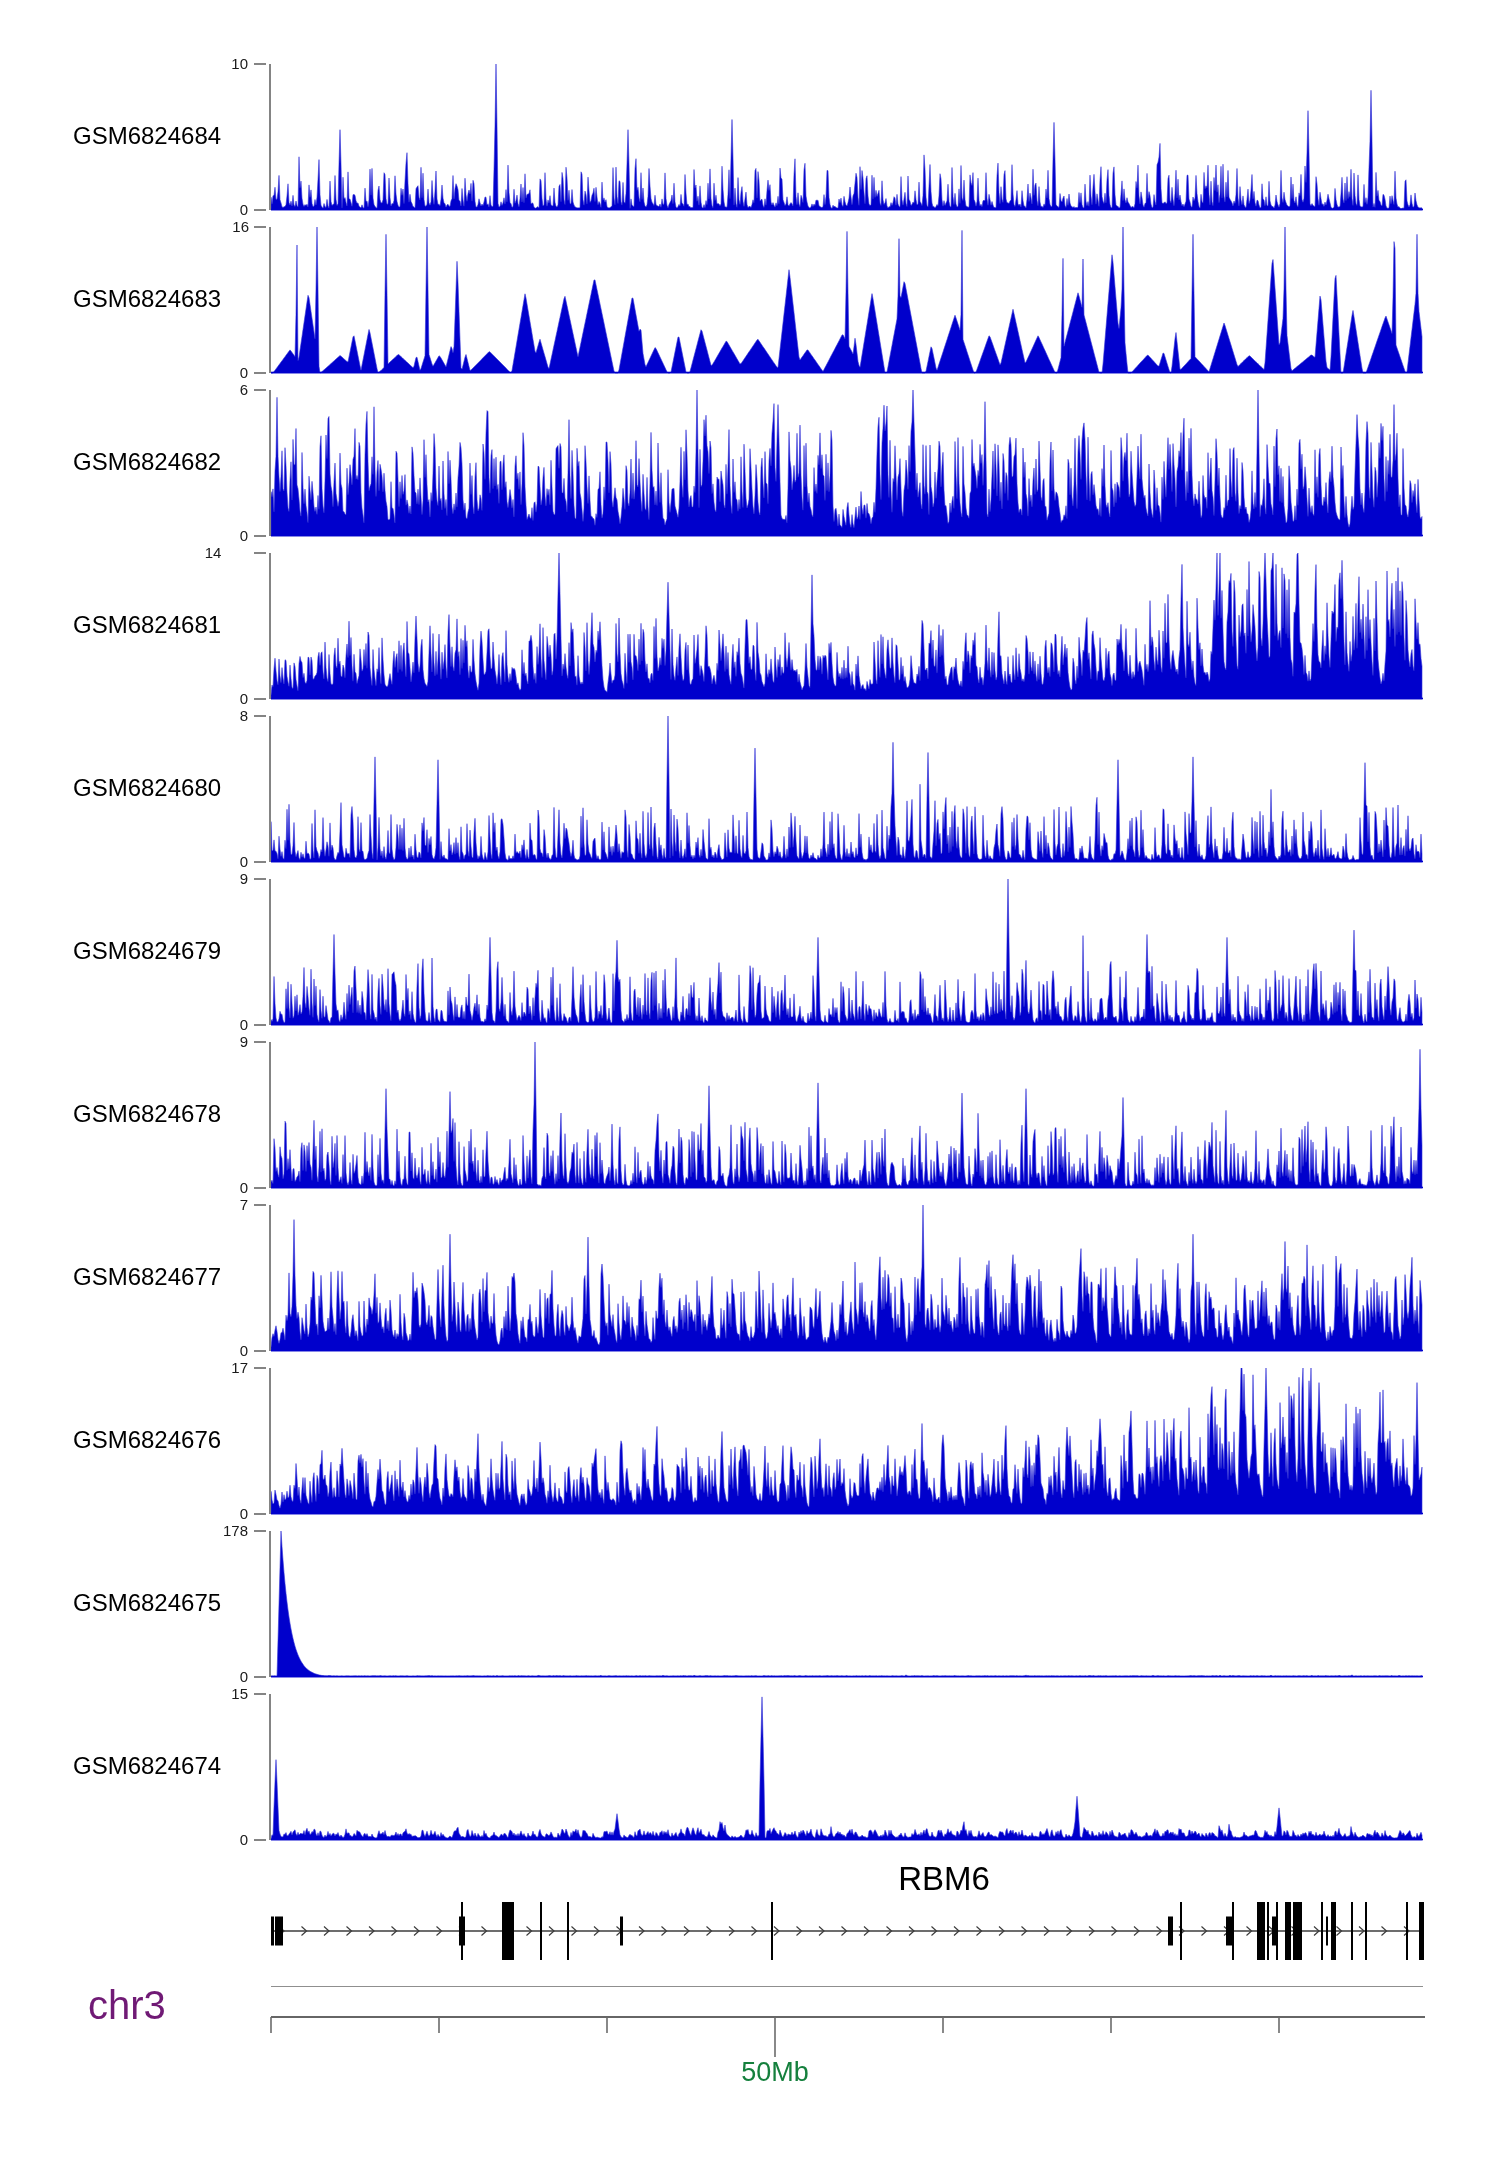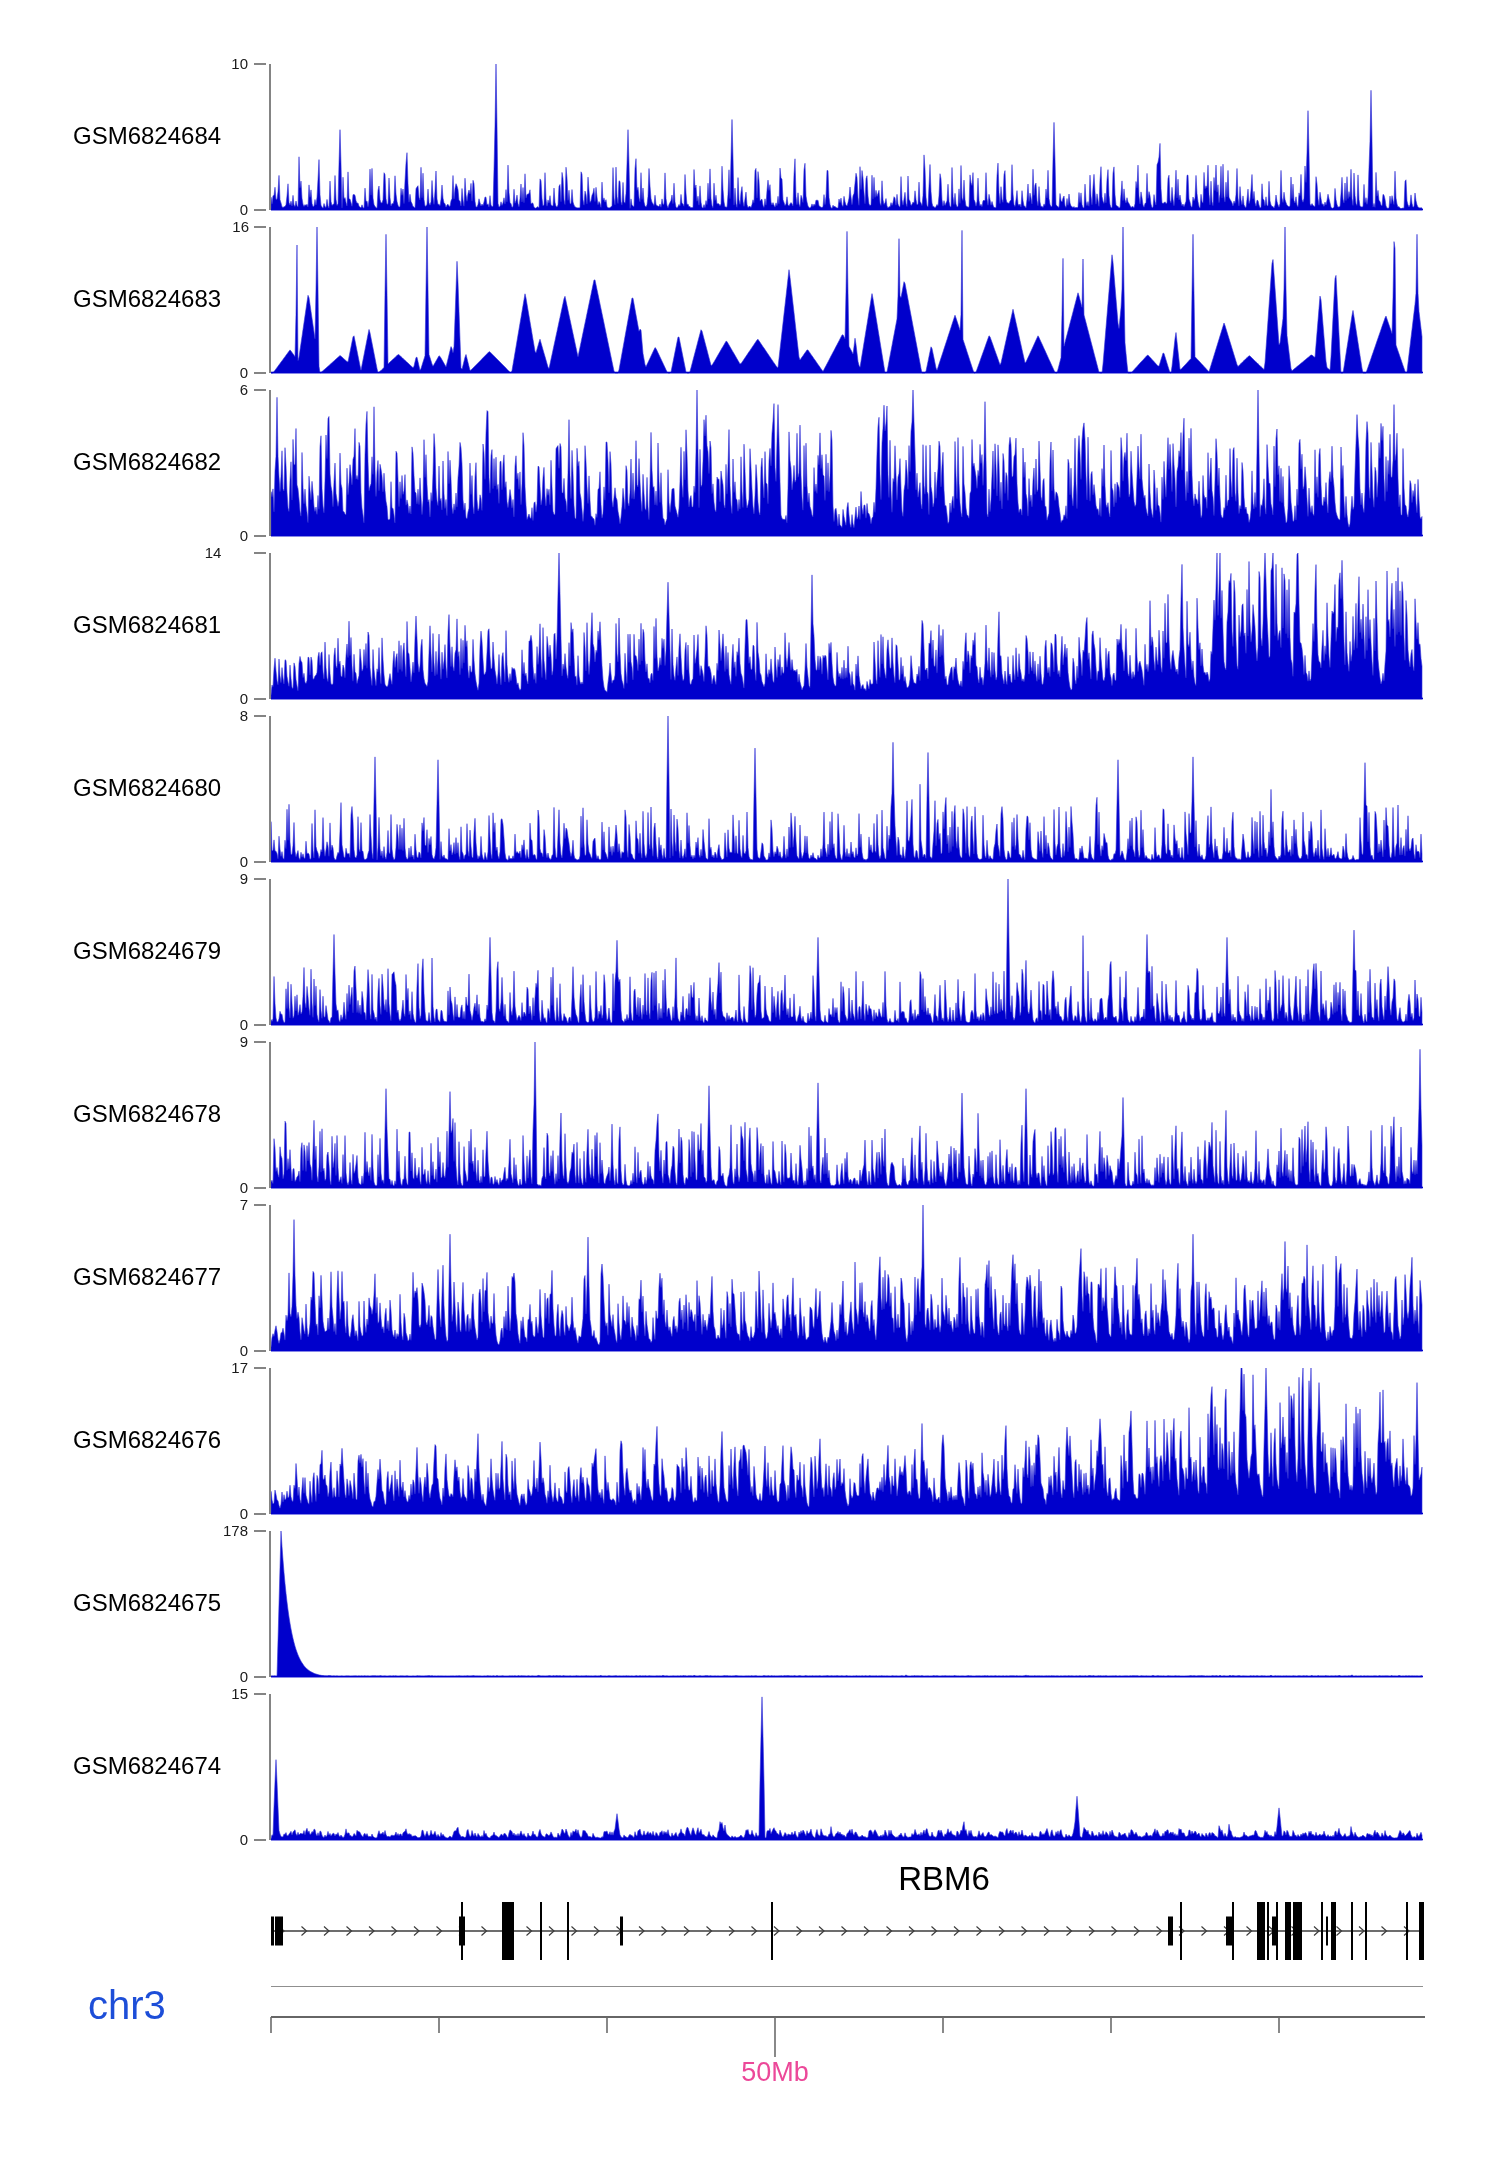--- a/index.html
+++ b/index.html
@@ -5,22 +5,22 @@
   *{margin:0;padding:0;box-sizing:border-box}
   html,body{width:1500px;height:2170px;background:#fff}
   body{font-family:"Liberation Sans",sans-serif;position:relative}
   .page{position:absolute;left:0;top:0;width:1500px;height:2170px;background:#fff;overflow:hidden}
   .track-label{position:absolute;left:73px;width:185px;font-size:24px;color:#000;white-space:nowrap}
   .axis-num{position:absolute;width:70px;text-align:right;font-size:15px;color:#1a1a1a}
   .tickdash{position:absolute;width:12px;height:2px;background:#848484}
   .vaxis{position:absolute;width:2px;background:#848484}
   .sig{position:absolute}
   .gene-label{position:absolute;left:784px;top:1860px;width:320px;font-size:33px;color:#000;text-align:center}
-  .chrom-label{position:absolute;left:88px;top:1983px;font-size:40px;color:#1d4ed8}
-  .mb-label{position:absolute;left:714px;top:2057px;width:122px;font-size:27px;color:#ec4899;text-align:center}
+  .chrom-label{position:absolute;left:88px;top:1983px;font-size:40px;color:#701a75}
+  .mb-label{position:absolute;left:714px;top:2057px;width:122px;font-size:27px;color:#15803d;text-align:center}
   .sep{position:absolute;left:271px;top:1986px;width:1152px;height:0;border-top:1.5px solid #8f8f8f}
   svg{display:block}
 </style>
 </head>
 <body>
 
 <div class="page">
   <div id="tracks">
       <div>
         <div class="track-label" style="top: 122px;">GSM6824684</div>

